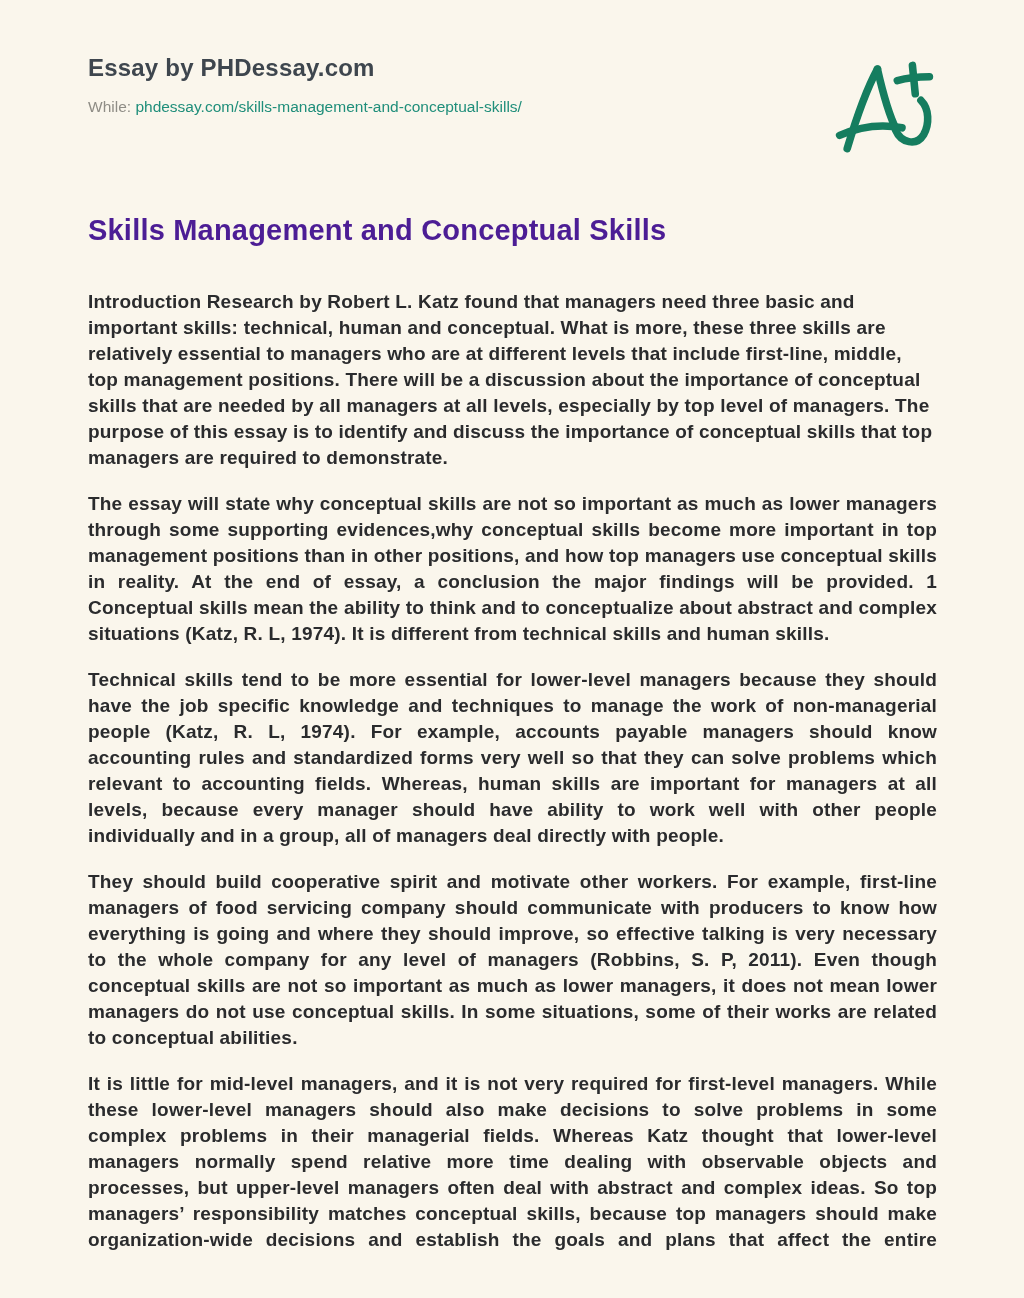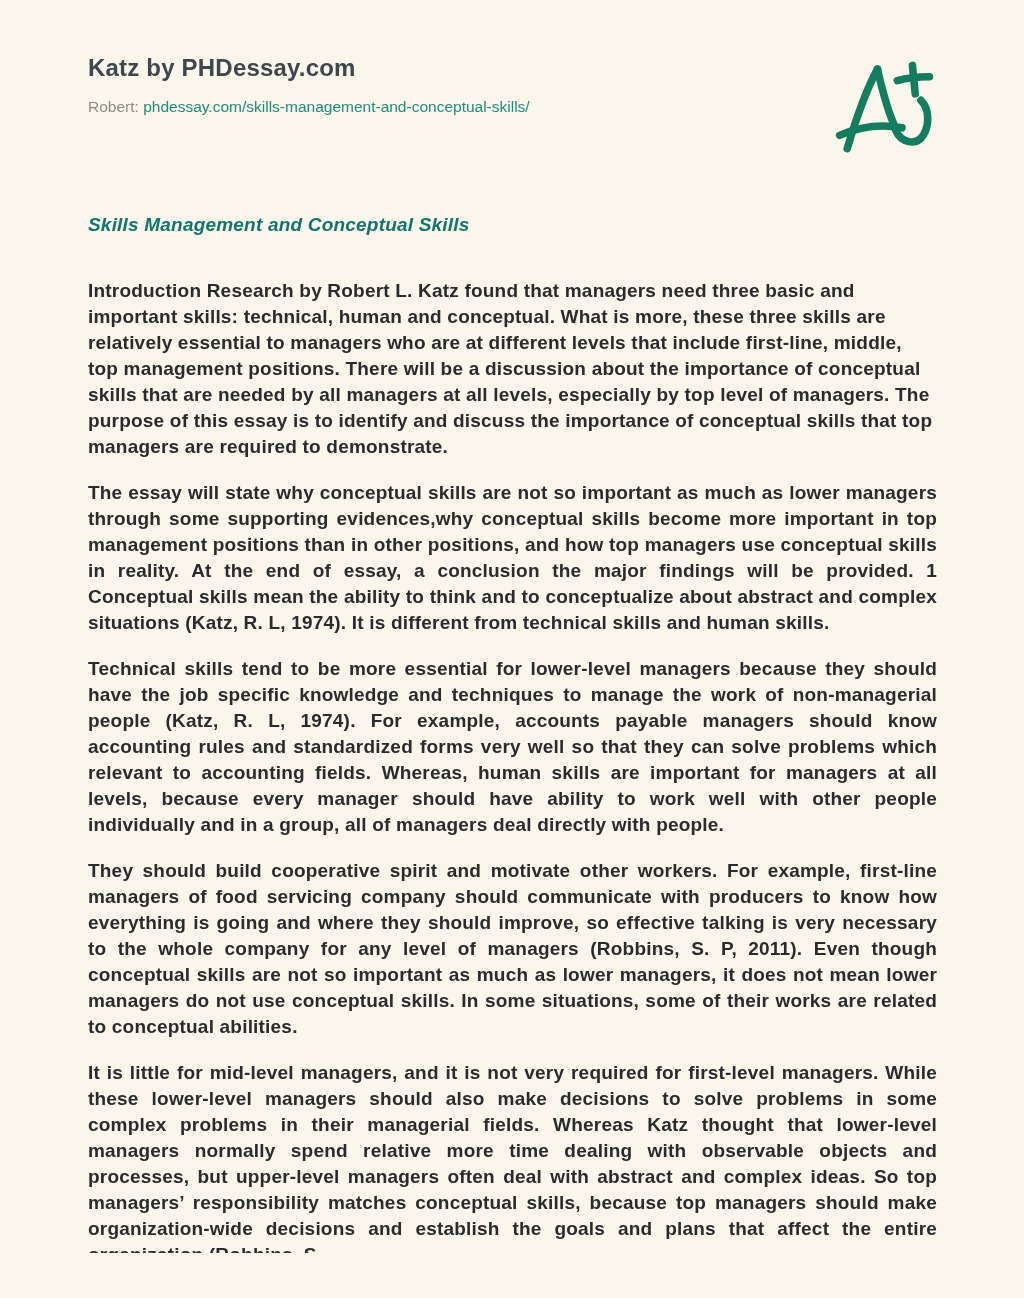--- a/index.html
+++ b/index.html
@@ -45,25 +45,24 @@
     text-decoration: none;
   }
   .logo {
     width: 104px;
     height: 110px;
     flex: 0 0 auto;
     margin-top: 4px;
   }
   .article-title {
     margin: 52px 0 0 0;
-    font-size: 19px;
+    font-size: 29px;
     font-weight: bold;
-    color: #0f766e;
+    color: #4c1d95;
     letter-spacing: 0.2px;
-    font-style: italic;
   }
   .essay {
     margin-top: 42px;
     font-weight: bold;
   }
   .essay p {
     margin: 0 0 20px 0;
     font-size: 19px;
     line-height: 26px;
     letter-spacing: 0.2px;
@@ -75,23 +74,23 @@
 </style>
 </head>
 <body>
 
 <div class="viewport">
   <div class="content-clip">
     <div class="container">
 
       <div class="header-row">
         <div>
-          <div class="site-title">Katz by PHDessay.com</div>
+          <div class="site-title">Essay by PHDessay.com</div>
           <div class="source-line">
-            <span>Robert:</span>
+            <span>While:</span>
             <a href="#" class="source-link">phdessay.com/skills-management-and-conceptual-skills/</a>
           </div>
         </div>
 
         <svg class="logo" viewBox="0 0 110 116" fill="none" stroke="#157D5F" stroke-width="8" stroke-linecap="round" stroke-linejoin="round">
 
           <path d="M15 102 C 24 72, 35 40, 47 18"></path>
 
           <path d="M47 18 C 52 40, 58 64, 67 82"></path>
 

